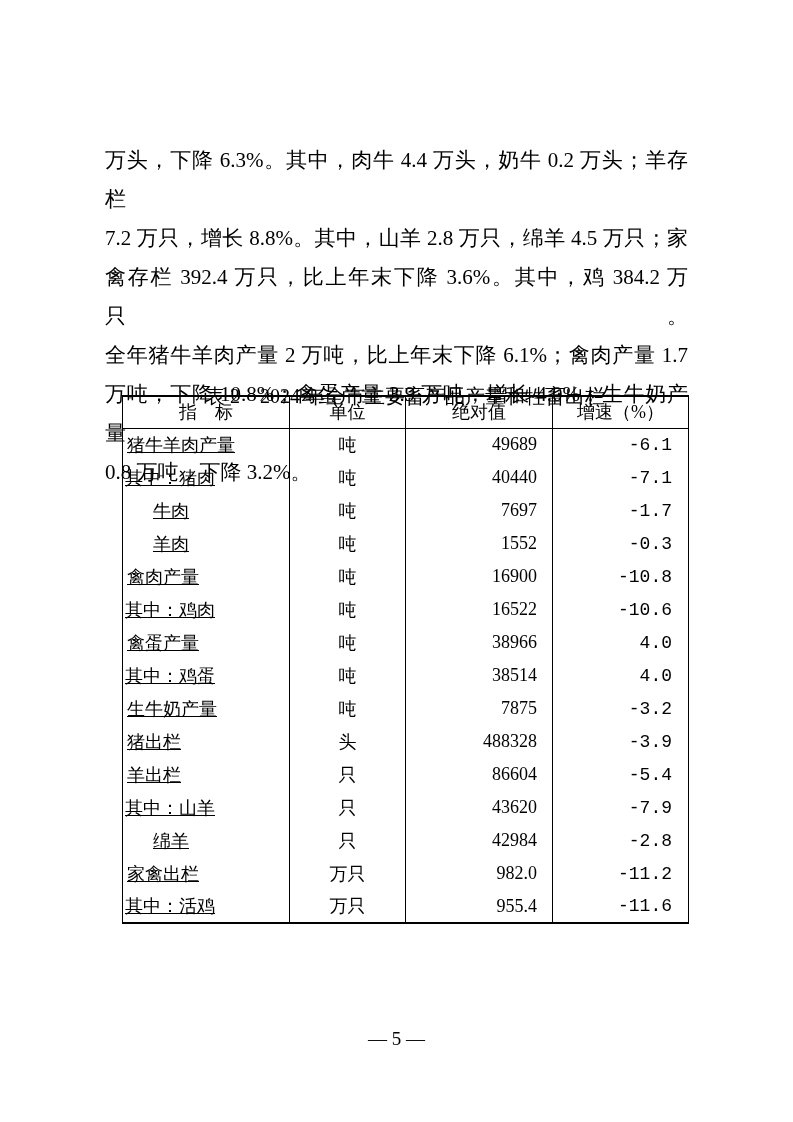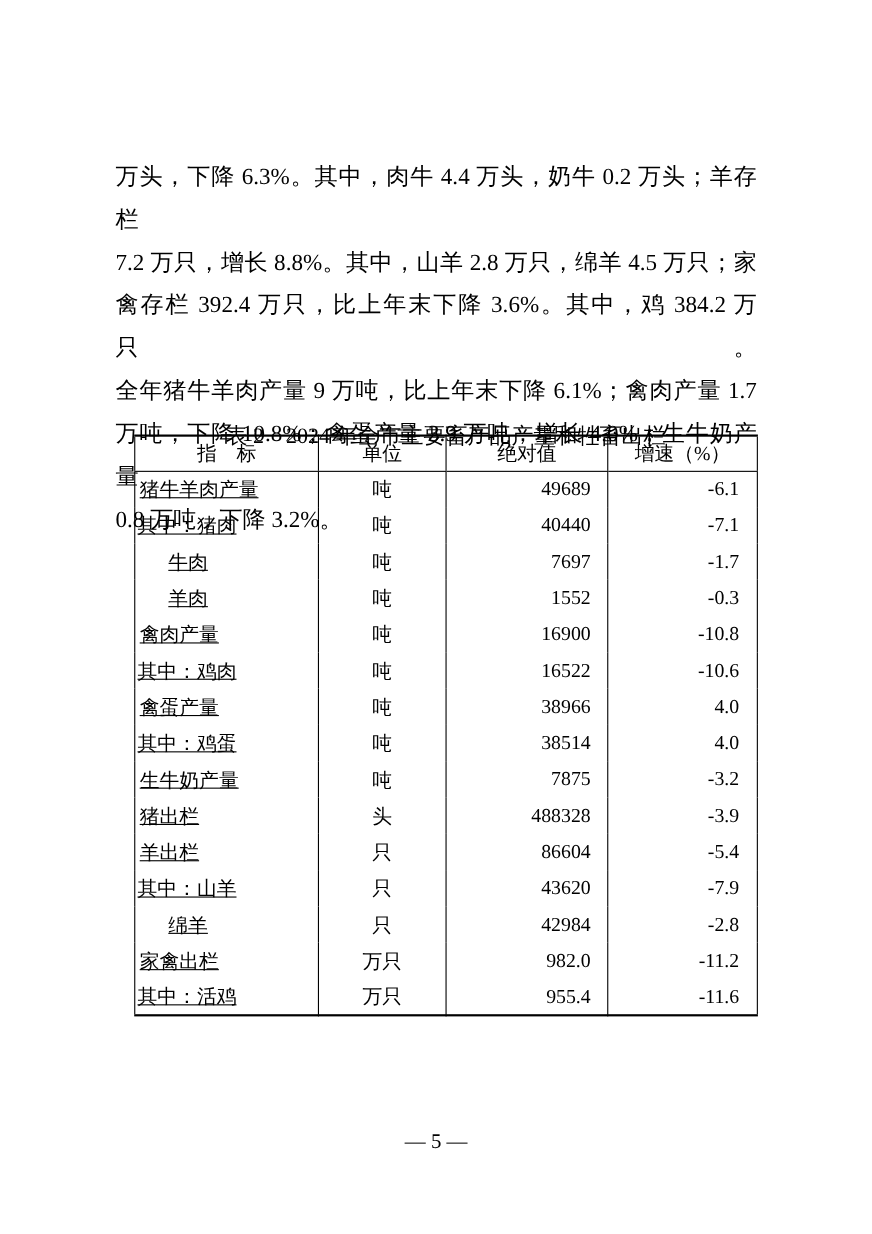--- a/index.html
+++ b/index.html
@@ -63,40 +63,40 @@
     height: 32px;
     text-align: center;
     white-space: pre;
   }
   .stats-table tbody td { height: 33px; }
   .col-indicator { text-align: left; padding-left: 4px; text-decoration: underline; }
   .col-indicator.indent-1 { padding-left: 2px; }
   .col-indicator.indent-2 { padding-left: 30px; }
   .col-unit { text-align: center; }
   .col-value { text-align: right; padding-right: 15px; }
-  .col-growth { text-align: right; padding-right: 16px; }
+  .col-growth { text-align: right; padding-right: 16px; font-family: Liberation Mono, monospace; }
   .footer {
     position: absolute;
     top: 1028px;
     left: 0;
     width: 793px;
     text-align: center;
     font-size: 19px;
   }
 </style>
 </head>
 <body>
 
 <div class="page">
 
   <div class="body-text" id="paragraph">
       <div class="text-line">万头，下降 6.3%。其中，肉牛 4.4 万头，奶牛 0.2 万头；羊存栏</div>
       <div class="text-line">7.2 万只，增长 8.8%。其中，山羊 2.8 万只，绵羊 4.5 万只；家</div>
       <div class="text-line">禽存栏 392.4 万只，比上年末下降 3.6%。其中，鸡 384.2 万只。</div>
-      <div class="text-line">全年猪牛羊肉产量 9 万吨，比上年末下降 6.1%；禽肉产量 1.7</div>
+      <div class="text-line">全年猪牛羊肉产量 2 万吨，比上年末下降 6.1%；禽肉产量 1.7</div>
       <div class="text-line">万吨，下降 10.8%；禽蛋产量 3.9 万吨，增长 4.0%；生牛奶产量</div>
       <div class="text-line last">0.8 万吨，下降 3.2%。</div>
     </div>
 
   <div class="table-title">表 2　2024 年全市主要畜产品产量和牲畜出栏</div>
 
   <table class="stats-table">
     <colgroup>
       <col style="width:167px">
       <col style="width:116px">

